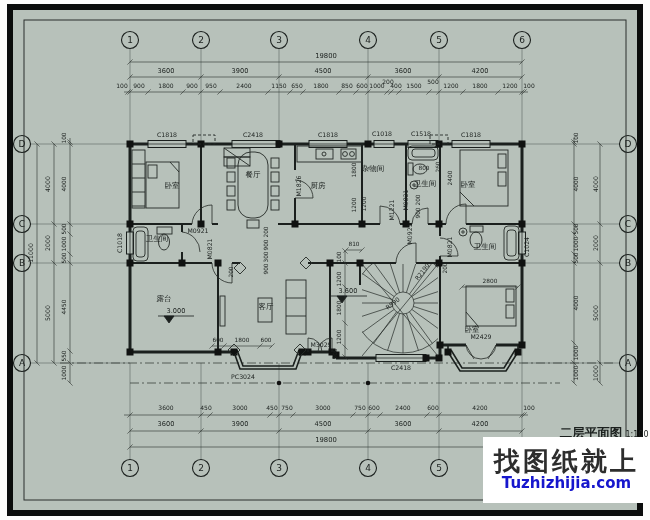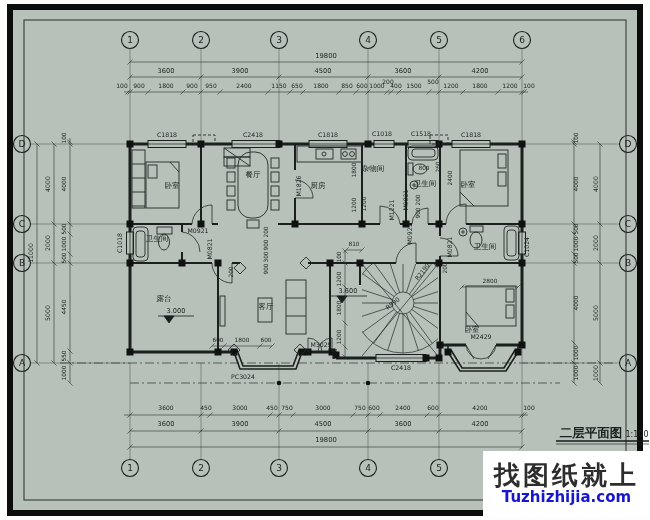--- a/index.html
+++ b/index.html
@@ -1,19 +1,19 @@
 <!DOCTYPE html>
 <html><head>
 <meta charset="utf-8">
 <style>
   html,body{margin:0;padding:0;background:#e8e8e4;}
   #page{position:relative;width:650px;height:520px;background:#fdfdfb;overflow:hidden;
         font-family:"DejaVu Sans","Liberation Sans",sans-serif;}
   #plan{position:absolute;left:0;top:0;}
-  #wm{position:absolute;left:483px;top:451px;width:167px;height:66px;background:#ffffff;
+  #wm{position:absolute;left:483px;top:437px;width:167px;height:66px;background:#ffffff;
       display:flex;flex-direction:column;align-items:center;justify-content:center;line-height:1.05;}
   #wm .l1{font-size:26px;font-weight:800;color:#2d2d2d;letter-spacing:3px;white-space:nowrap;}
   #wm .l2{font-size:15px;font-weight:800;color:#1717cd;white-space:nowrap;}
   text{font-family:"DejaVu Sans","Liberation Sans",sans-serif;}
 </style>
 </head>
 <body>
 
 <div id="page">
   <svg id="plan" width="650" height="520" viewBox="0 0 650 520">

